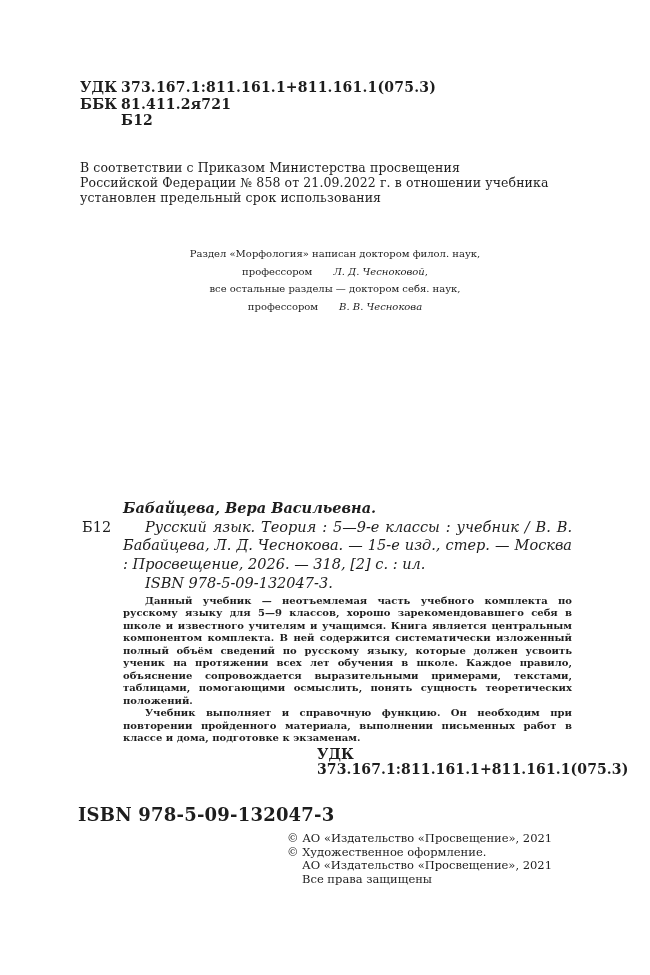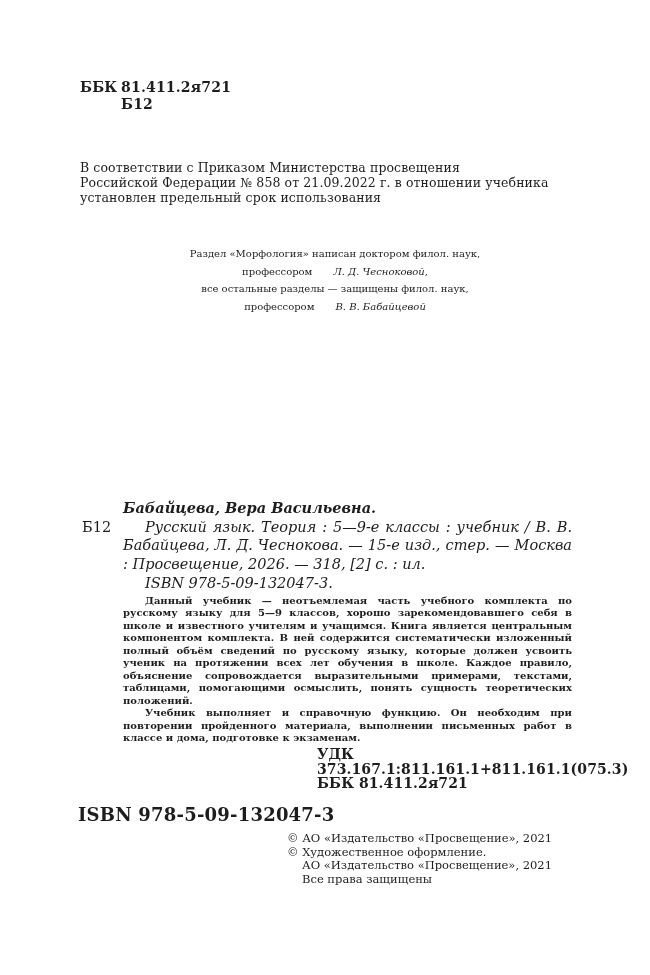--- a/index.html
+++ b/index.html
@@ -72,59 +72,62 @@
   }
   .copyright .indent { padding-left:15px; }
 </style>
 </head>
 <body>
 
 <div class="page">
 
   <div class="codes-top">
     <div class="row">
+      <span class="lbl">УДК</span>
+      <span>373.167.1:811.161.1+811.161.1(075.3)</span>
+    </div>
+    <div class="row">
       <span class="lbl">ББК</span>
       <span>81.411.2я721</span>
     </div>
     <div class="row">
       <span class="lbl"></span>
       <span>Б12</span>
     </div>
   </div>
 
   <div class="ministry">
     <div>В соответствии с Приказом Министерства просвещения</div>
     <div>Российской Федерации № 858 от 21.09.2022 г. в отношении учебника</div>
     <div>установлен предельный срок использования</div>
   </div>
 
   <div class="authorship">
     <div>Раздел «Морфология» написан доктором филол. наук,</div>
     <div><span>профессором</span><span class="author-name">Л. Д. Чесноковой</span><span>,</span></div>
-    <div>все остальные разделы — защищены филол. наук,</div>
-    <div><span>профессором</span><span class="author-name">В. В. Бабайцевой</span></div>
+    <div>все остальные разделы — доктором себя. наук,</div>
+    <div><span>профессором</span><span class="author-name">В. В. Чеснокова</span></div>
   </div>
 
   <div class="catalog">
     <div class="sign">Б12</div>
     <div class="body">
       <div class="author-heading">Бабайцева, Вера Васильевна.</div>
       <div class="desc">Русский язык. Теория : 5—9-е классы : учебник / В. В. Бабайцева, Л. Д. Чеснокова. — 15-е изд., стер. — Москва : Просвещение, 2026. — 318, [2] с. : ил.</div>
       <div class="isbn-line">ISBN 978-5-09-132047-3.</div>
     </div>
   </div>
 
   <div class="annotation">
     <p>Данный учебник — неотъемлемая часть учебного комплекта по русскому языку для 5—9 классов, хорошо зарекомендовавшего себя в школе и известного учителям и учащимся. Книга является центральным компонентом комплекта. В ней содержится систематически изложенный полный объём сведений по русскому языку, которые должен усвоить ученик на протяжении всех лет обучения в школе. Каждое правило, объяснение сопровождается выразительными примерами, текстами, таблицами, помогающими осмыслить, понять сущность теоретических положений.</p>
     <p>Учебник выполняет и справочную функцию. Он необходим при повторении пройденного материала, выполнении письменных работ в классе и дома, подготовке к экзаменам.</p>
   </div>
 
   <div class="codes-bottom">
     <div>УДК 373.167.1:811.161.1+811.161.1(075.3)</div>
-    <div>ББК 81.411.2я721</div>
   </div>
 
   <div class="footer-isbn">ISBN 978-5-09-132047-3</div>
   <div class="copyright">
     <div>© АО «Издательство «Просвещение», 2021</div>
     <div>© Художественное оформление.</div>
     <div class="indent">АО «Издательство «Просвещение», 2021</div>
     <div class="indent">Все права защищены</div>
   </div>
 

